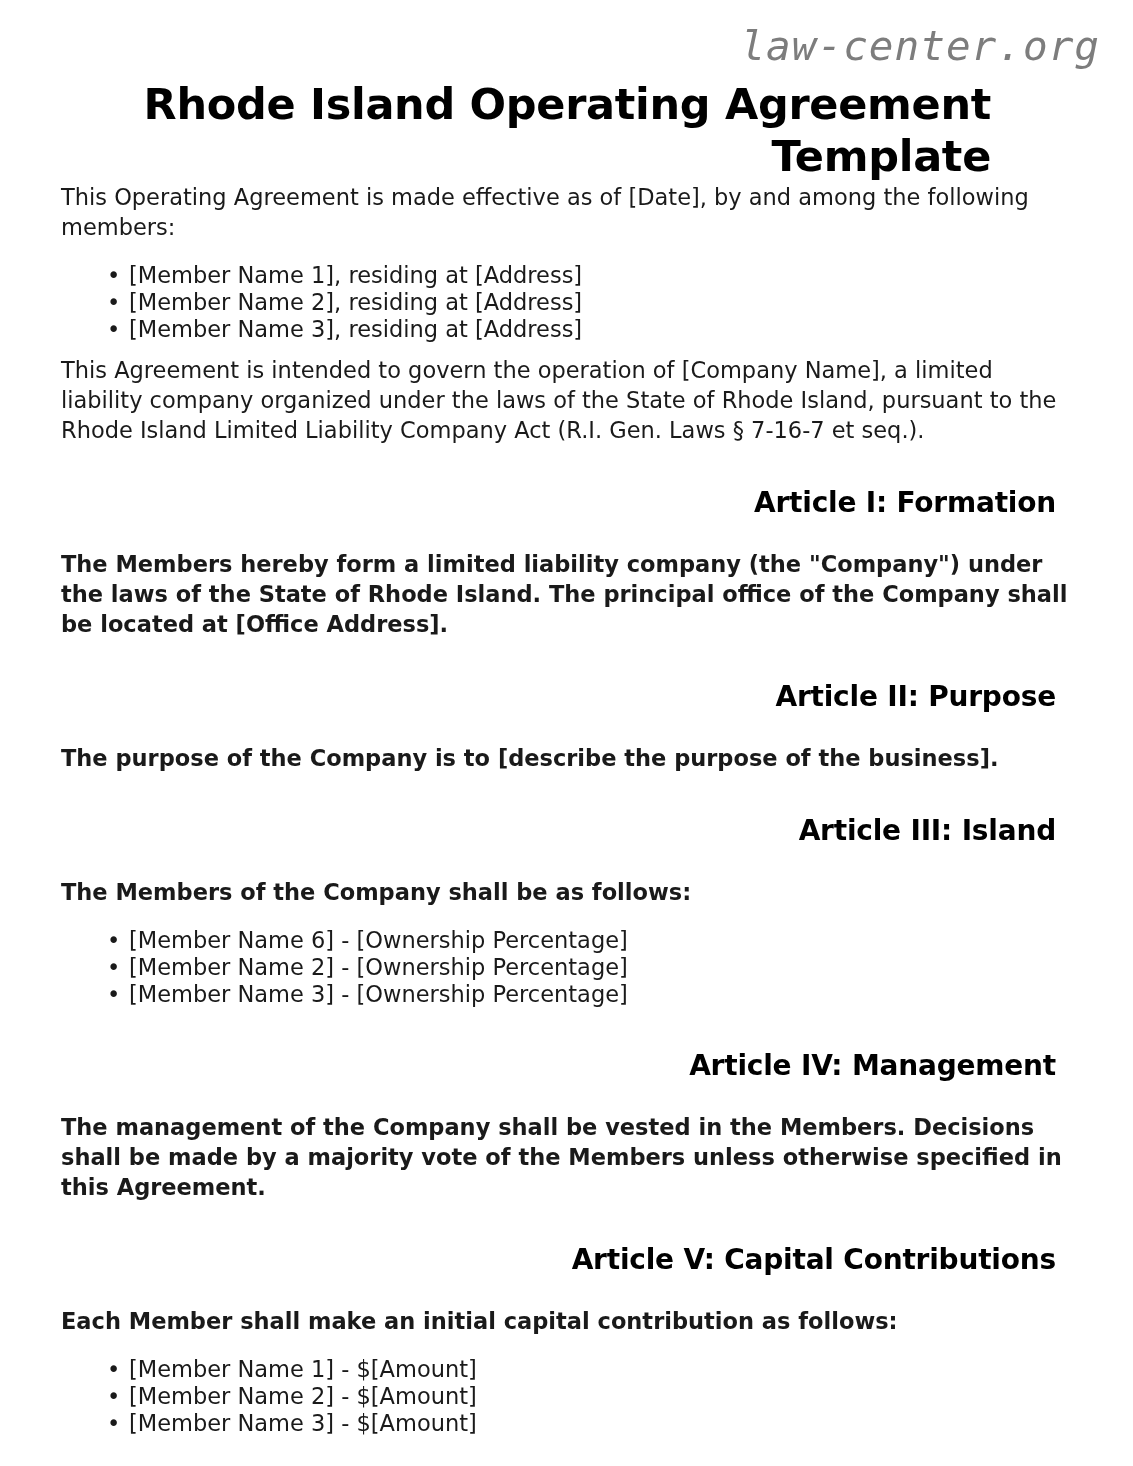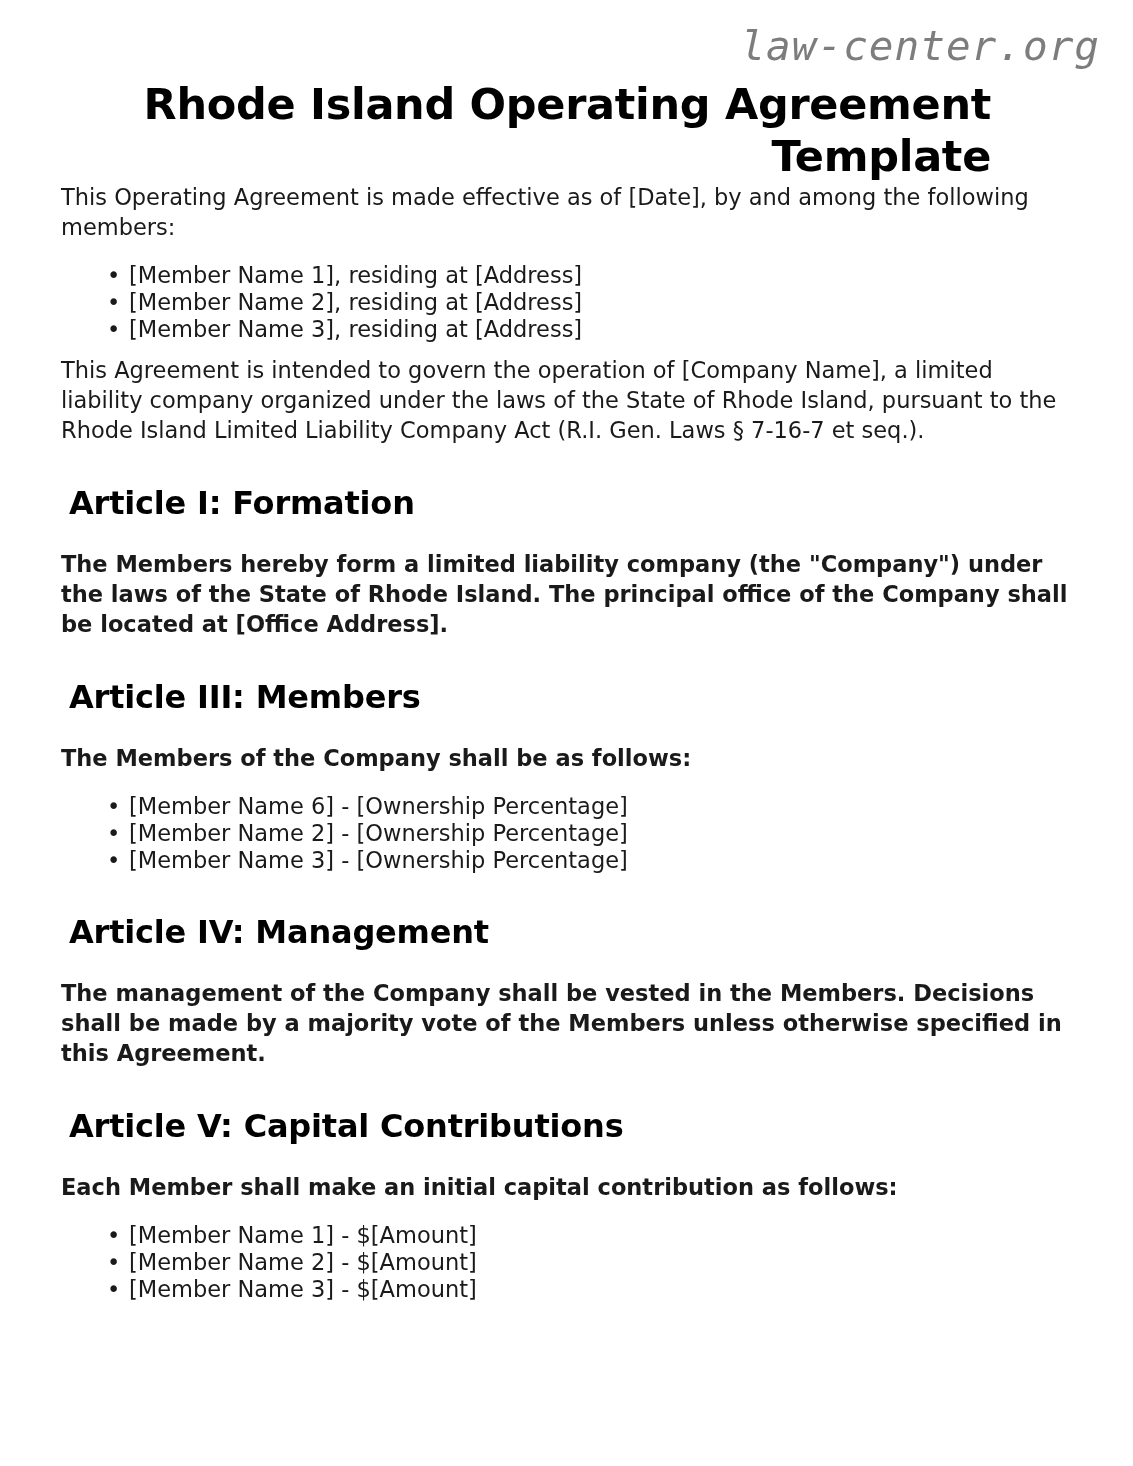--- a/index.html
+++ b/index.html
@@ -61,29 +61,30 @@
 
   .intro-paragraph {
     margin-top: 38px;
   }
 
   .post-list-paragraph {
     margin-top: 28px;
   }
 
   h2.article-heading {
-    margin: 8px;
+    margin: 16px;
     padding: 0;
     font-family: "DejaVu Sans", sans-serif;
-    font-size: 32px;
+    font-size: 28px;
     font-weight: bold;
     line-height: 40px;
     letter-spacing: -0.2px;
     color: #000000;
     margin-top: 38px;
+    text-align: right;
   }
 
   h2.article-heading + p.body-text {
     margin-top: 26px;
     font-weight: bold;
   }
 
   ul.bullet-list {
     margin: 12px;
     padding: 0;
@@ -131,23 +132,27 @@
     <li>[Member Name 3], residing at [Address]</li>
   </ul>
 
   <p class="body-text post-list-paragraph">This Agreement is intended to govern the operation of [Company Name], a limited liability company organized under the laws of the State of Rhode Island, pursuant to the Rhode Island Limited Liability Company Act (R.I. Gen. Laws § 7-16-7 et seq.).</p>
 
   <div class="section-block">
     <h2 class="article-heading">Article I: Formation</h2>
     <p class="body-text">The Members hereby form a limited liability company (the "Company") under the laws of the State of Rhode Island. The principal office of the Company shall be located at [Office Address].</p>
   </div>
 
+  <div class="section-block">
+    <h2 class="article-heading">Article II: Purpose</h2>
+    <p class="body-text">The purpose of the Company is to [describe the purpose of the business].</p>
+  </div>
 
   <div class="section-block">
-    <h2 class="article-heading">Article III: Members</h2>
+    <h2 class="article-heading">Article III: Island</h2>
     <p class="body-text">The Members of the Company shall be as follows:</p>
     <ul class="bullet-list">
       <li>[Member Name 6] - [Ownership Percentage]</li>
       <li>[Member Name 2] - [Ownership Percentage]</li>
       <li>[Member Name 3] - [Ownership Percentage]</li>
     </ul>
   </div>
 
   <div class="section-block">
     <h2 class="article-heading">Article IV: Management</h2>

